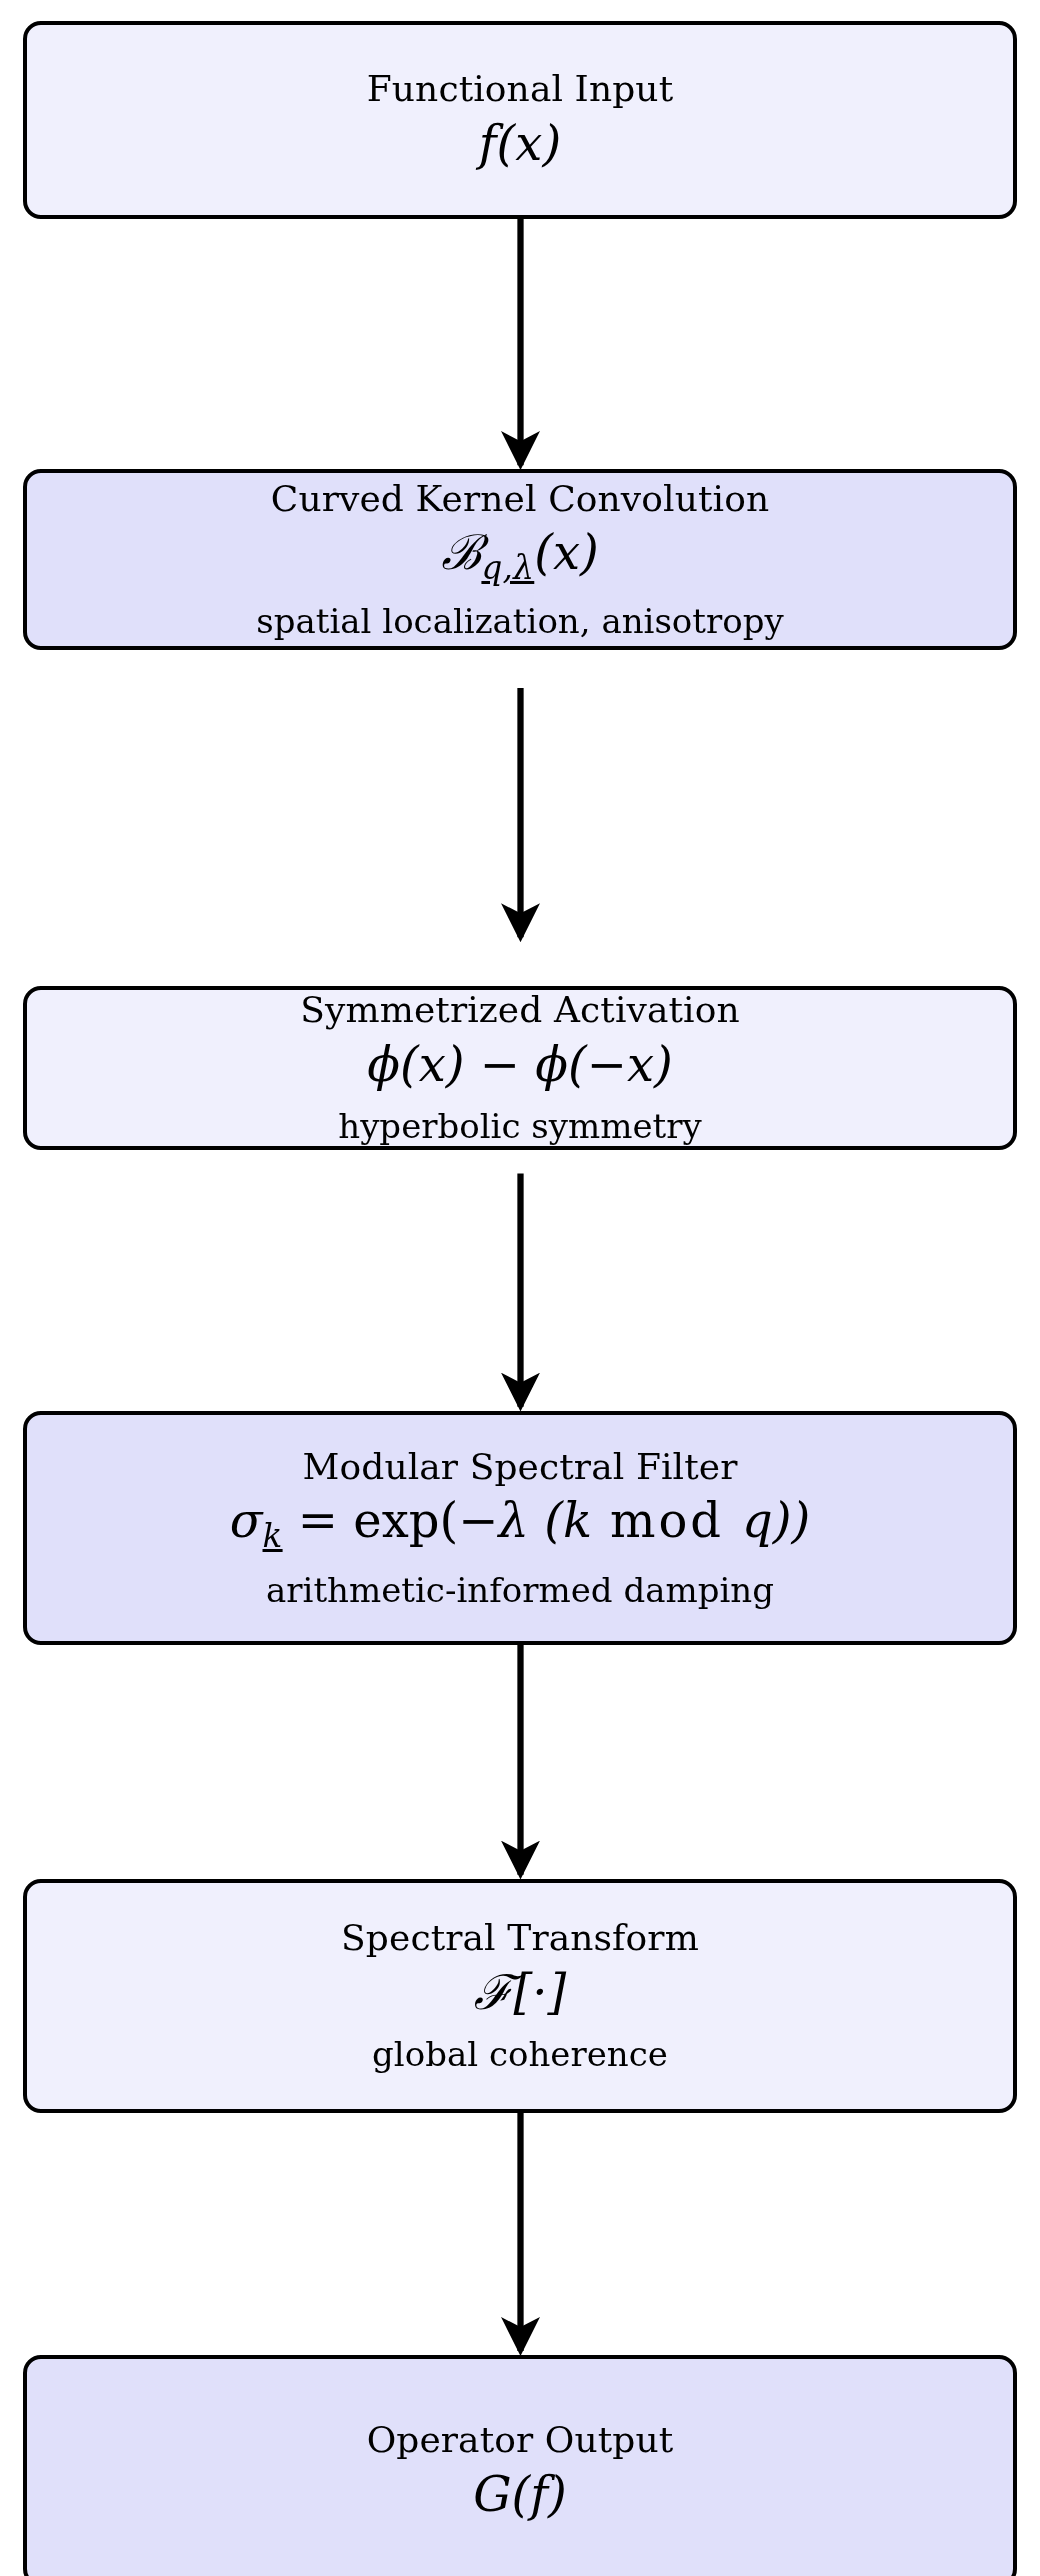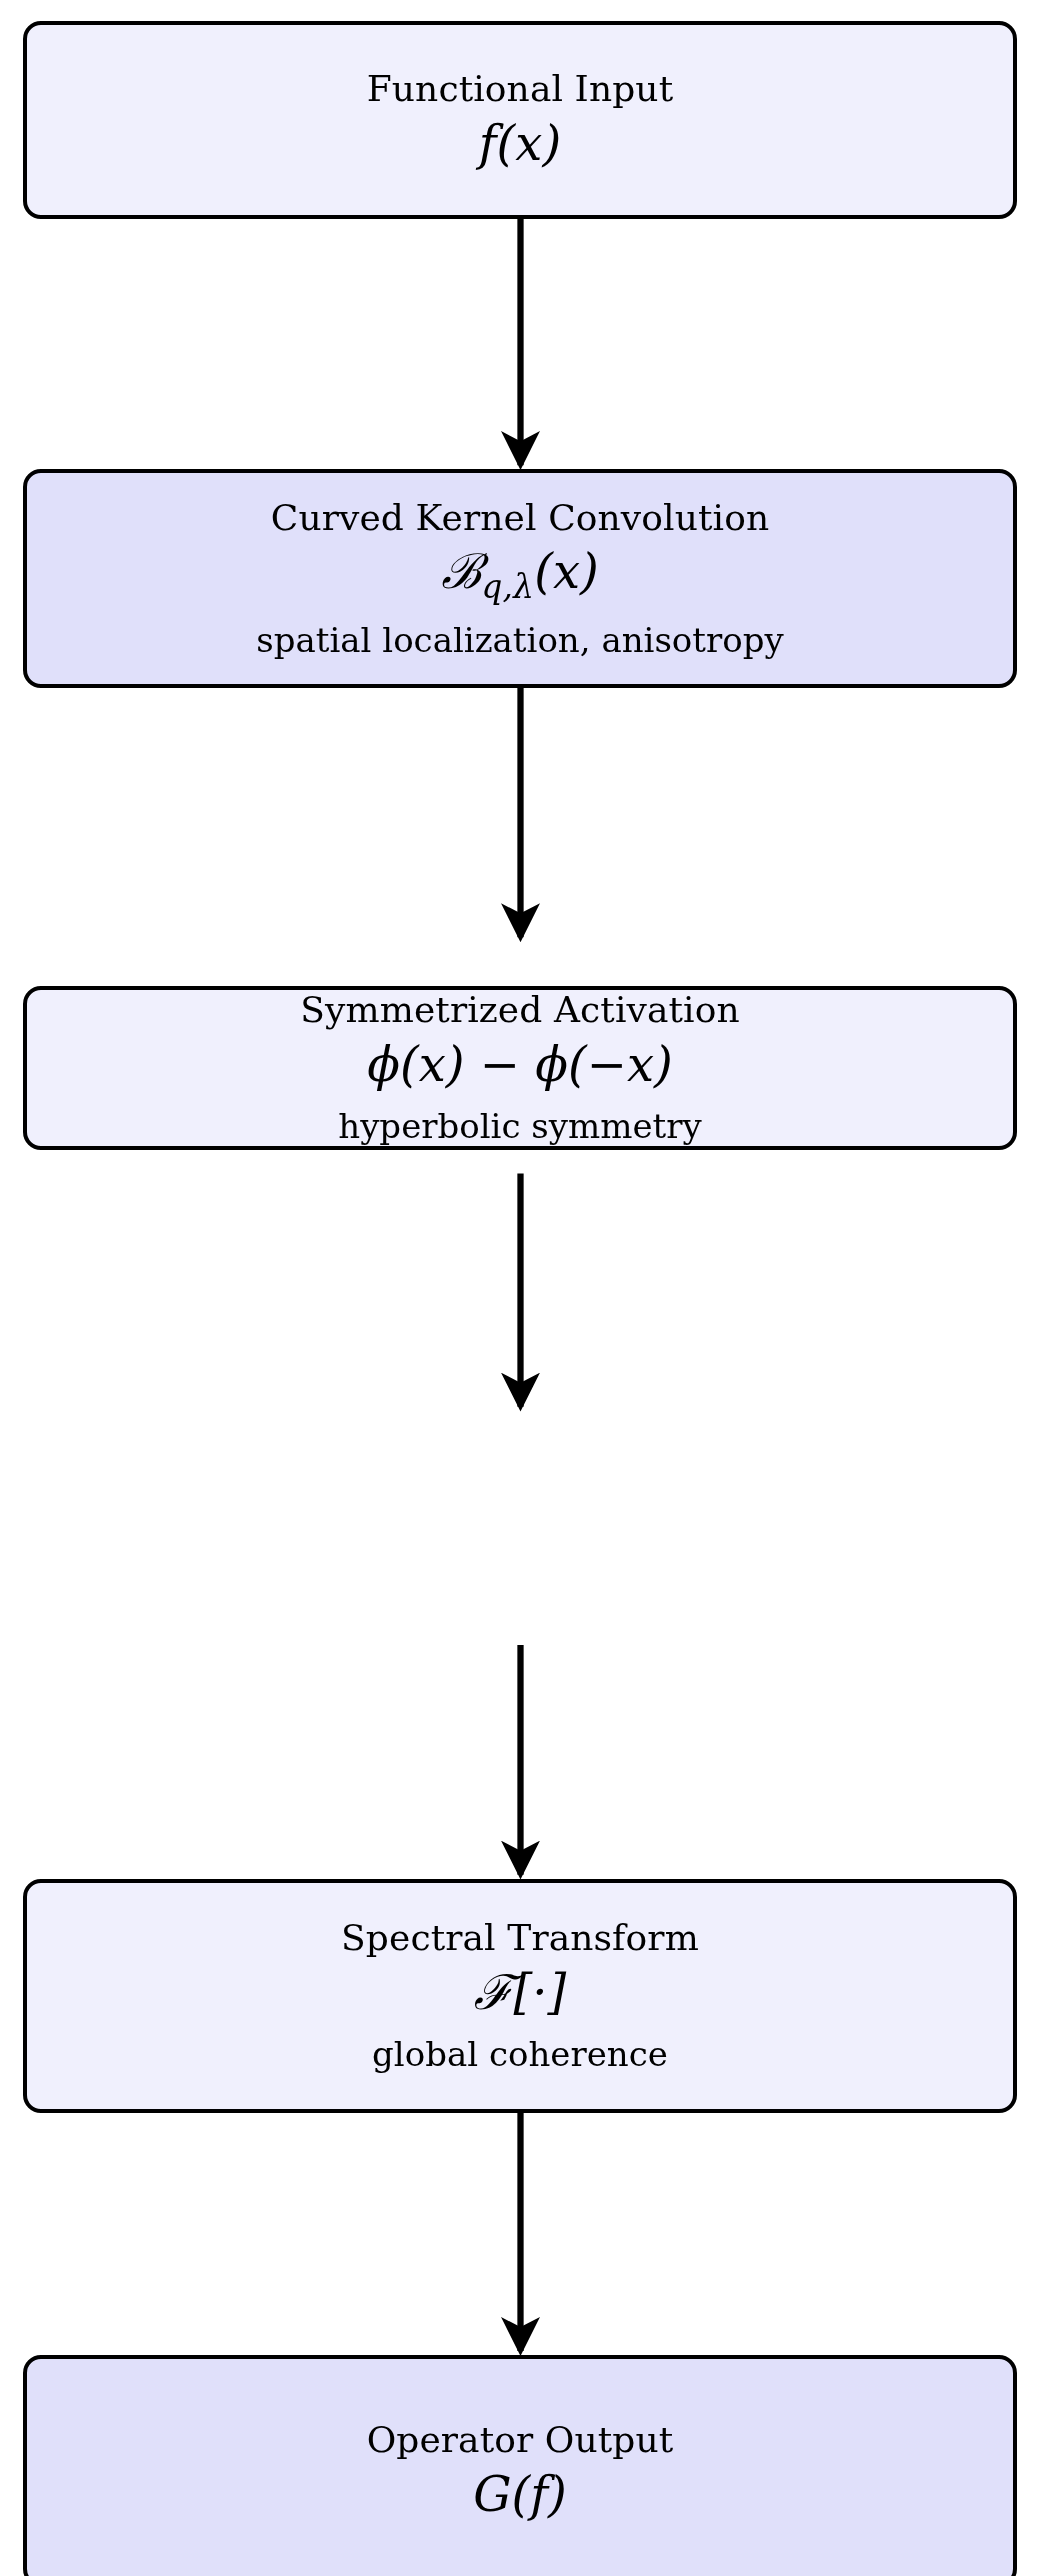--- a/index.html
+++ b/index.html
@@ -75,33 +75,34 @@
     margin-top: 16px;
     white-space: nowrap;
   }
 
   
   .mathsub {
     font-size: 0.68em;
     font-style: italic;
     vertical-align: -0.30em;
     letter-spacing: 0.3px;
+    text-decoration: underline;
   }
   .mathcal {
     font-style: italic;
     font-family: "DejaVu Serif", "Liberation Serif", serif;
   }
   .mathrm {
     font-style: normal;
   }
   .mspace { letter-spacing: 0.06em; }
 
   
   #node-1 { top: 21px;   height: 198px; }
-  #node-2 { top: 469px;  height: 219px; }
+  #node-2 { top: 469px;  height: 181px; }
   #node-3 { top: 986px; height: 164px; }
   #node-4 { top: 1411px; height: 234px; }
   #node-5 { top: 1879px; height: 234px; }
   #node-6 { top: 2355px; height: 232px; }
 </style>
 </head>
 <body>
 
 <div id="flow-canvas">
 
@@ -133,20 +134,25 @@
     <div class="node-formula"><span class="mathcal">ℬ</span><span class="mathsub">q,λ</span><span>(x)</span></div>
     <div class="node-caption">spatial localization, anisotropy</div>
   </div>
 
   <div class="node fill-light" id="node-3">
     <div class="node-title">Symmetrized Activation</div>
     <div class="node-formula">ϕ(x) − ϕ(−x)</div>
     <div class="node-caption">hyperbolic symmetry</div>
   </div>
 
+  <div class="node fill-deep" id="node-4">
+    <div class="node-title">Modular Spectral Filter</div>
+    <div class="node-formula"><span>σ</span><span class="mathsub">k</span><span class="mathrm"> = exp(</span><span>−λ (k</span><span class="mathrm mspace"> mod </span><span>q))</span></div>
+    <div class="node-caption">arithmetic-informed damping</div>
+  </div>
 
   <div class="node fill-light" id="node-5">
     <div class="node-title">Spectral Transform</div>
     <div class="node-formula">ℱ[·]</div>
     <div class="node-caption">global coherence</div>
   </div>
 
   <div class="node fill-deep" id="node-6">
     <div class="node-title">Operator Output</div>
     <div class="node-formula">G(f)</div>

